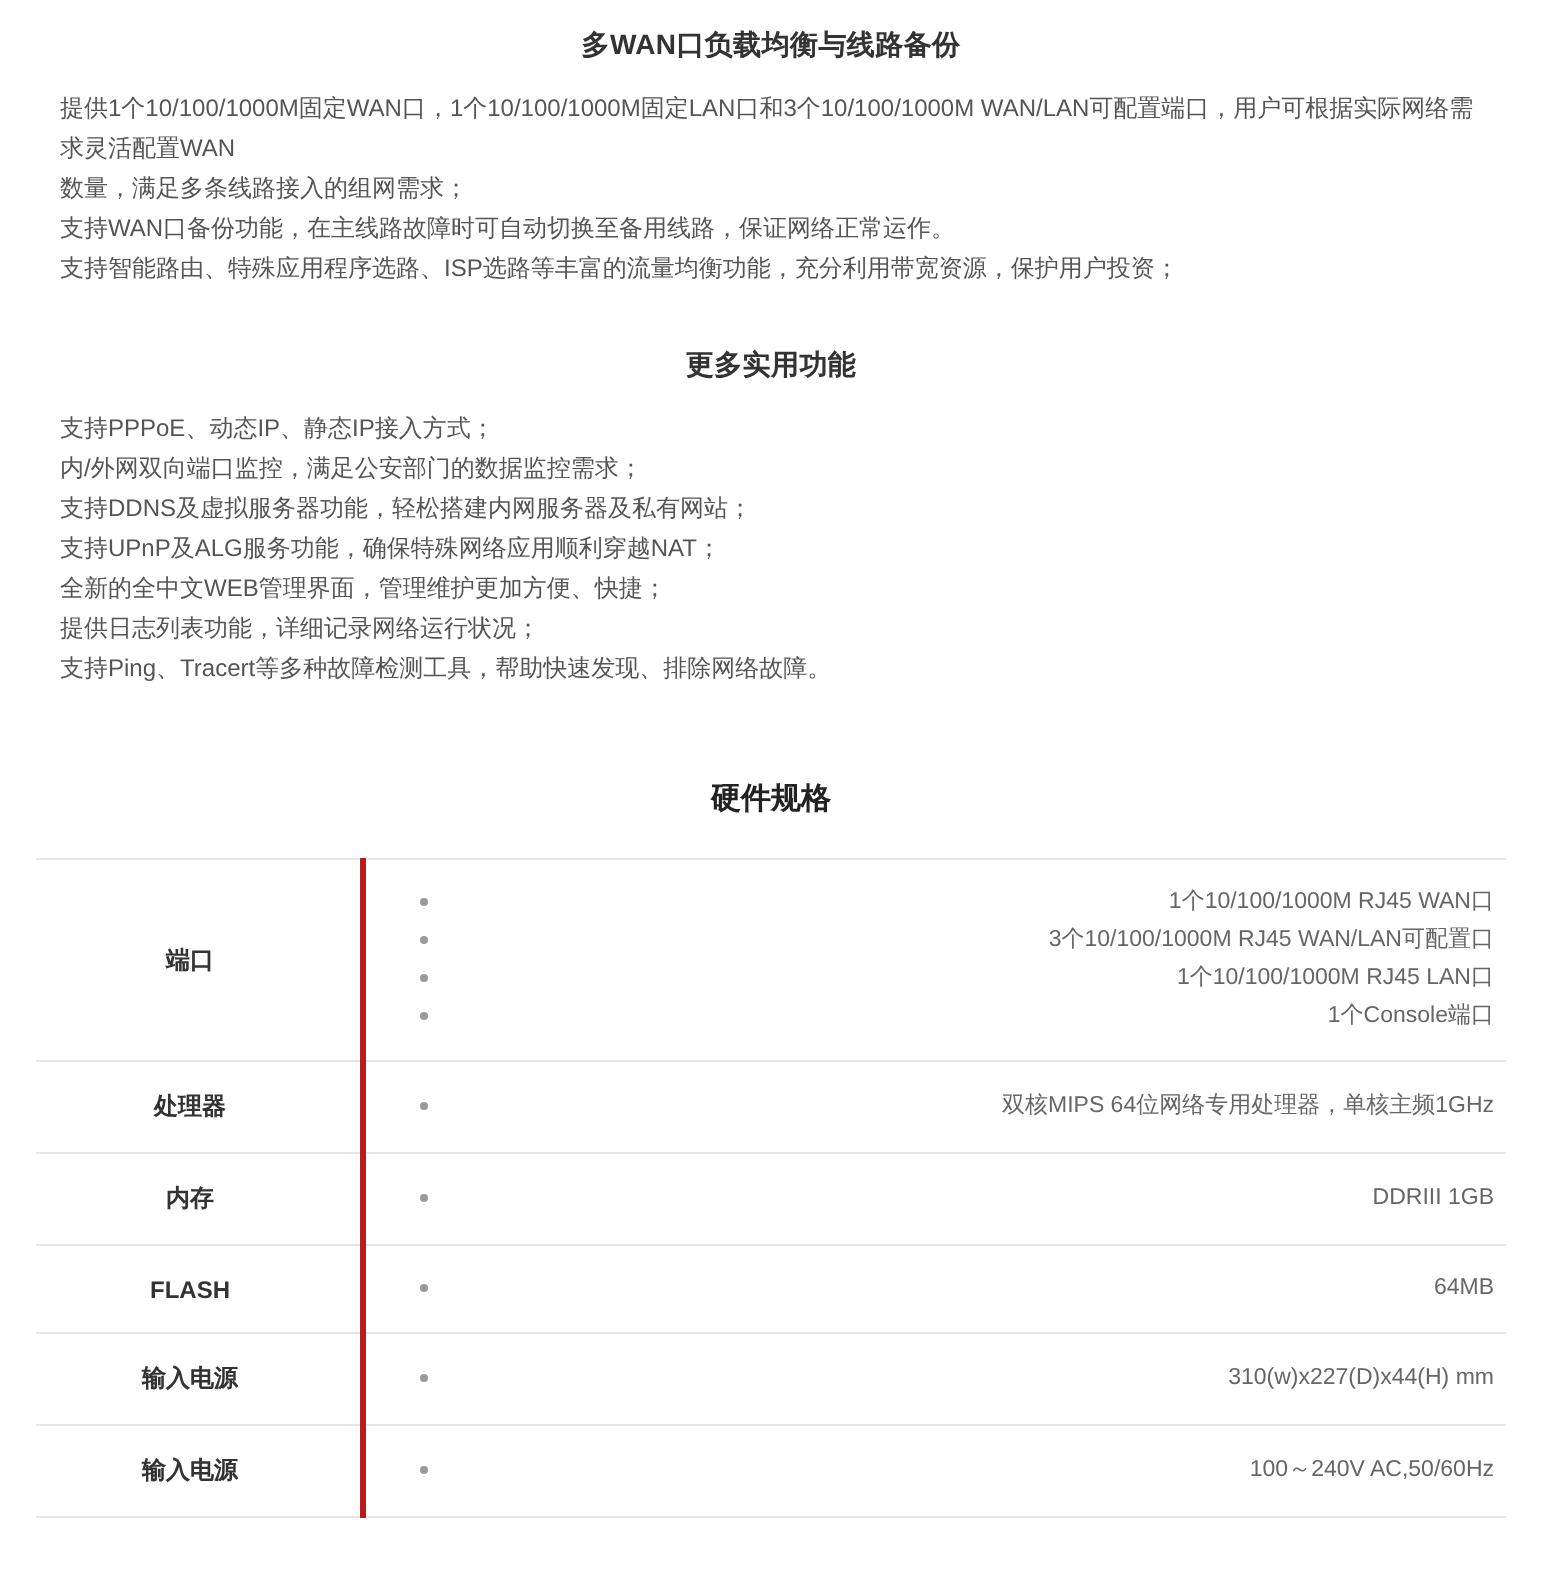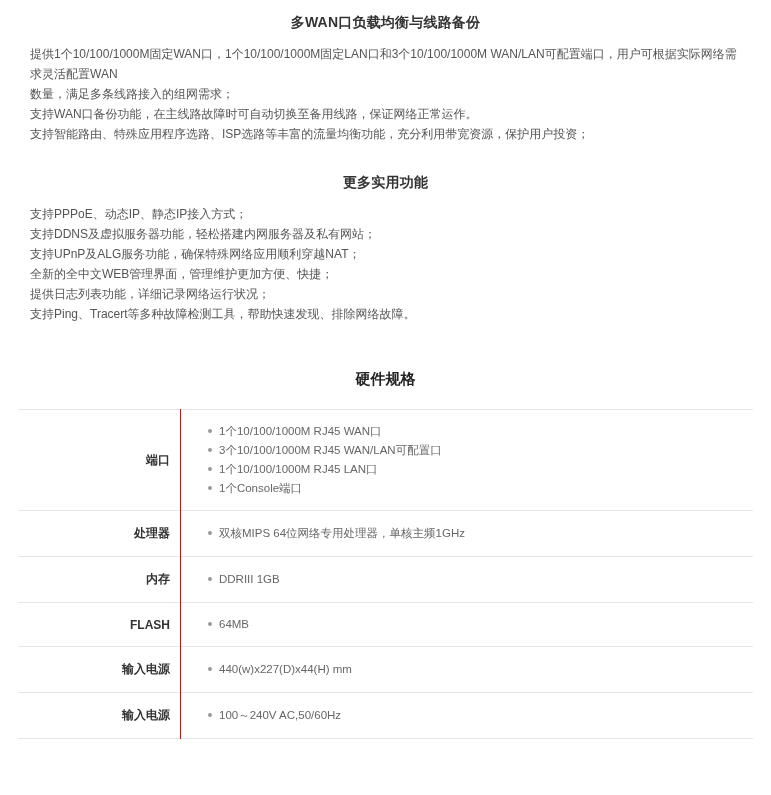--- a/index.html
+++ b/index.html
@@ -59,31 +59,32 @@
     table-layout: fixed;
   }
   table.spec tr {
     border-bottom: 1px solid #e6e6e6;
   }
   table.spec tr:first-child {
     border-top: 1px solid #e6e6e6;
   }
   table.spec th {
     width: 150px;
-    text-align: right;
+    text-align: center;
     vertical-align: middle;
     font-size: 12px;
     font-weight: bold;
     color: #333333;
     padding: 14px 10px 14px 2px;
-    border-right: 1px solid #b91c1c;
+    border-right: 3px solid #b91c1c;
   }
   table.spec td {
     vertical-align: middle;
     padding: 12px 6px 12px 22px;
+    text-align: right;
   }
   td ul {
     margin: 0;
     padding-left: 16px;
     list-style: none;
   }
   td ul li {
     position: relative;
     font-size: 11.5px;
     line-height: 19px;
@@ -112,20 +113,21 @@
       <li>数量，满足多条线路接入的组网需求；</li>
       <li>支持WAN口备份功能，在主线路故障时可自动切换至备用线路，保证网络正常运作。</li>
       <li>支持智能路由、特殊应用程序选路、ISP选路等丰富的流量均衡功能，充分利用带宽资源，保护用户投资；</li>
     </ul>
   </div>
 
   <div class="section">
     <div class="section-title second">更多实用功能</div>
     <ul class="para-list">
       <li>支持PPPoE、动态IP、静态IP接入方式；</li>
+      <li>内/外网双向端口监控，满足公安部门的数据监控需求；</li>
       <li>支持DDNS及虚拟服务器功能，轻松搭建内网服务器及私有网站；</li>
       <li>支持UPnP及ALG服务功能，确保特殊网络应用顺利穿越NAT；</li>
       <li>全新的全中文WEB管理界面，管理维护更加方便、快捷；</li>
       <li>提供日志列表功能，详细记录网络运行状况；</li>
       <li>支持Ping、Tracert等多种故障检测工具，帮助快速发现、排除网络故障。</li>
     </ul>
   </div>
 
   <div class="spec-heading">硬件规格</div>
 
@@ -163,21 +165,21 @@
         <td>
           <ul>
             <li>64MB</li>
           </ul>
         </td>
       </tr>
       <tr>
         <th>输入电源</th>
         <td>
           <ul>
-            <li>440(w)x227(D)x44(H) mm</li>
+            <li>310(w)x227(D)x44(H) mm</li>
           </ul>
         </td>
       </tr>
       <tr>
         <th>输入电源</th>
         <td>
           <ul>
             <li>100～240V AC,50/60Hz</li>
           </ul>
         </td>

